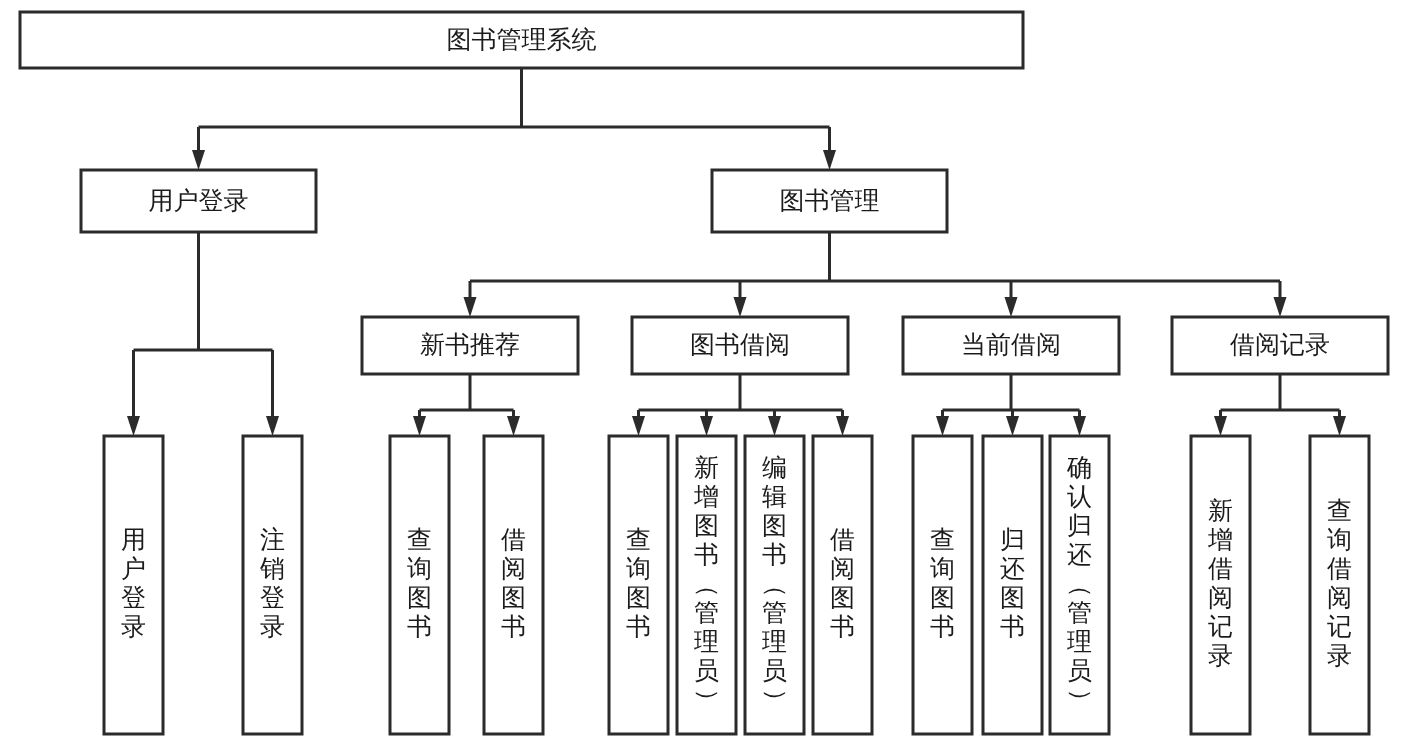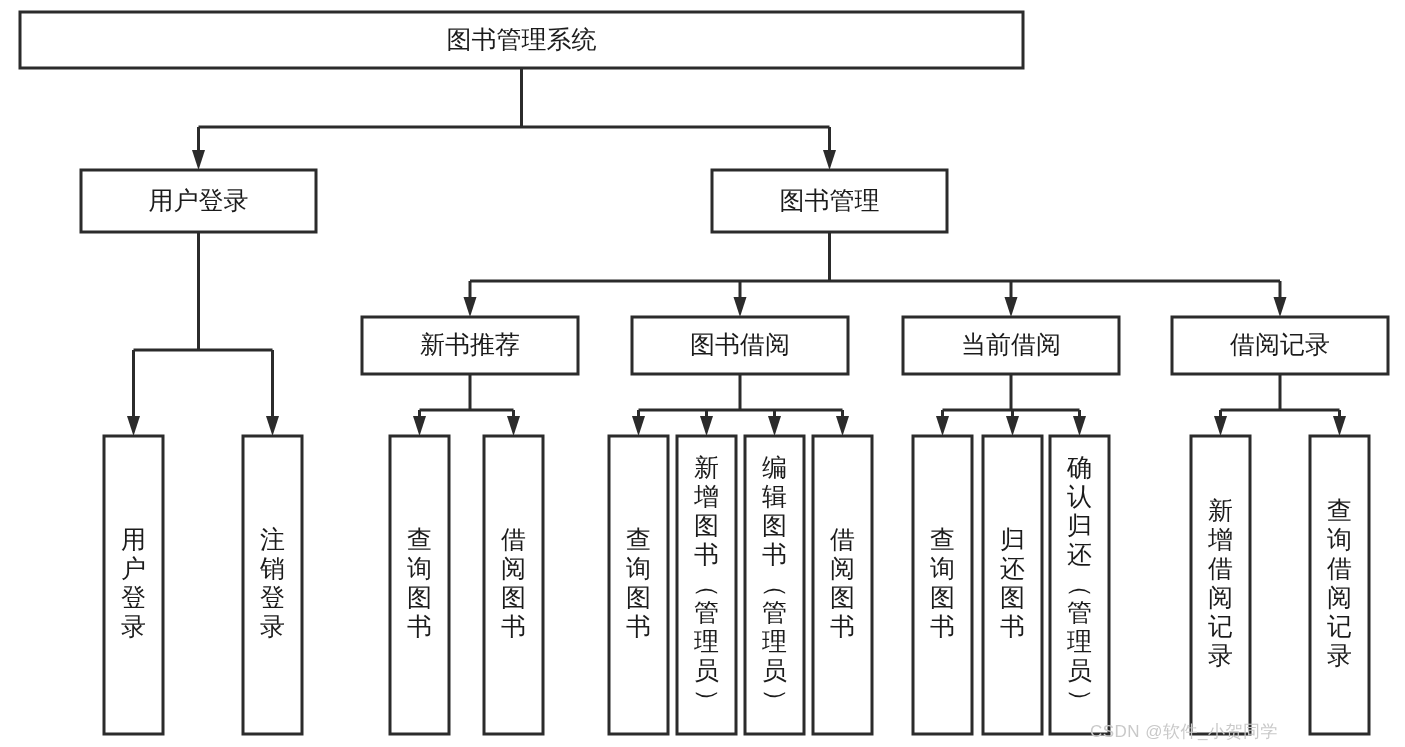--- a/index.html
+++ b/index.html
@@ -224,14 +224,13 @@
           <rect x="1310" y="436" width="59" height="298" class="node-rect"></rect>
           <text x="1339.5" y="512.5" class="node-label label-v">查</text>
           <text x="1339.5" y="541.5" class="node-label label-v">询</text>
           <text x="1339.5" y="570.5" class="node-label label-v">借</text>
           <text x="1339.5" y="599.5" class="node-label label-v">阅</text>
           <text x="1339.5" y="628.5" class="node-label label-v">记</text>
           <text x="1339.5" y="657.5" class="node-label label-v">录</text>
         </g>
       </g>
   </svg>
-  <div class="watermark">CSDN @软件_小贺同学</div>
 </div>
 
 </body></html>

